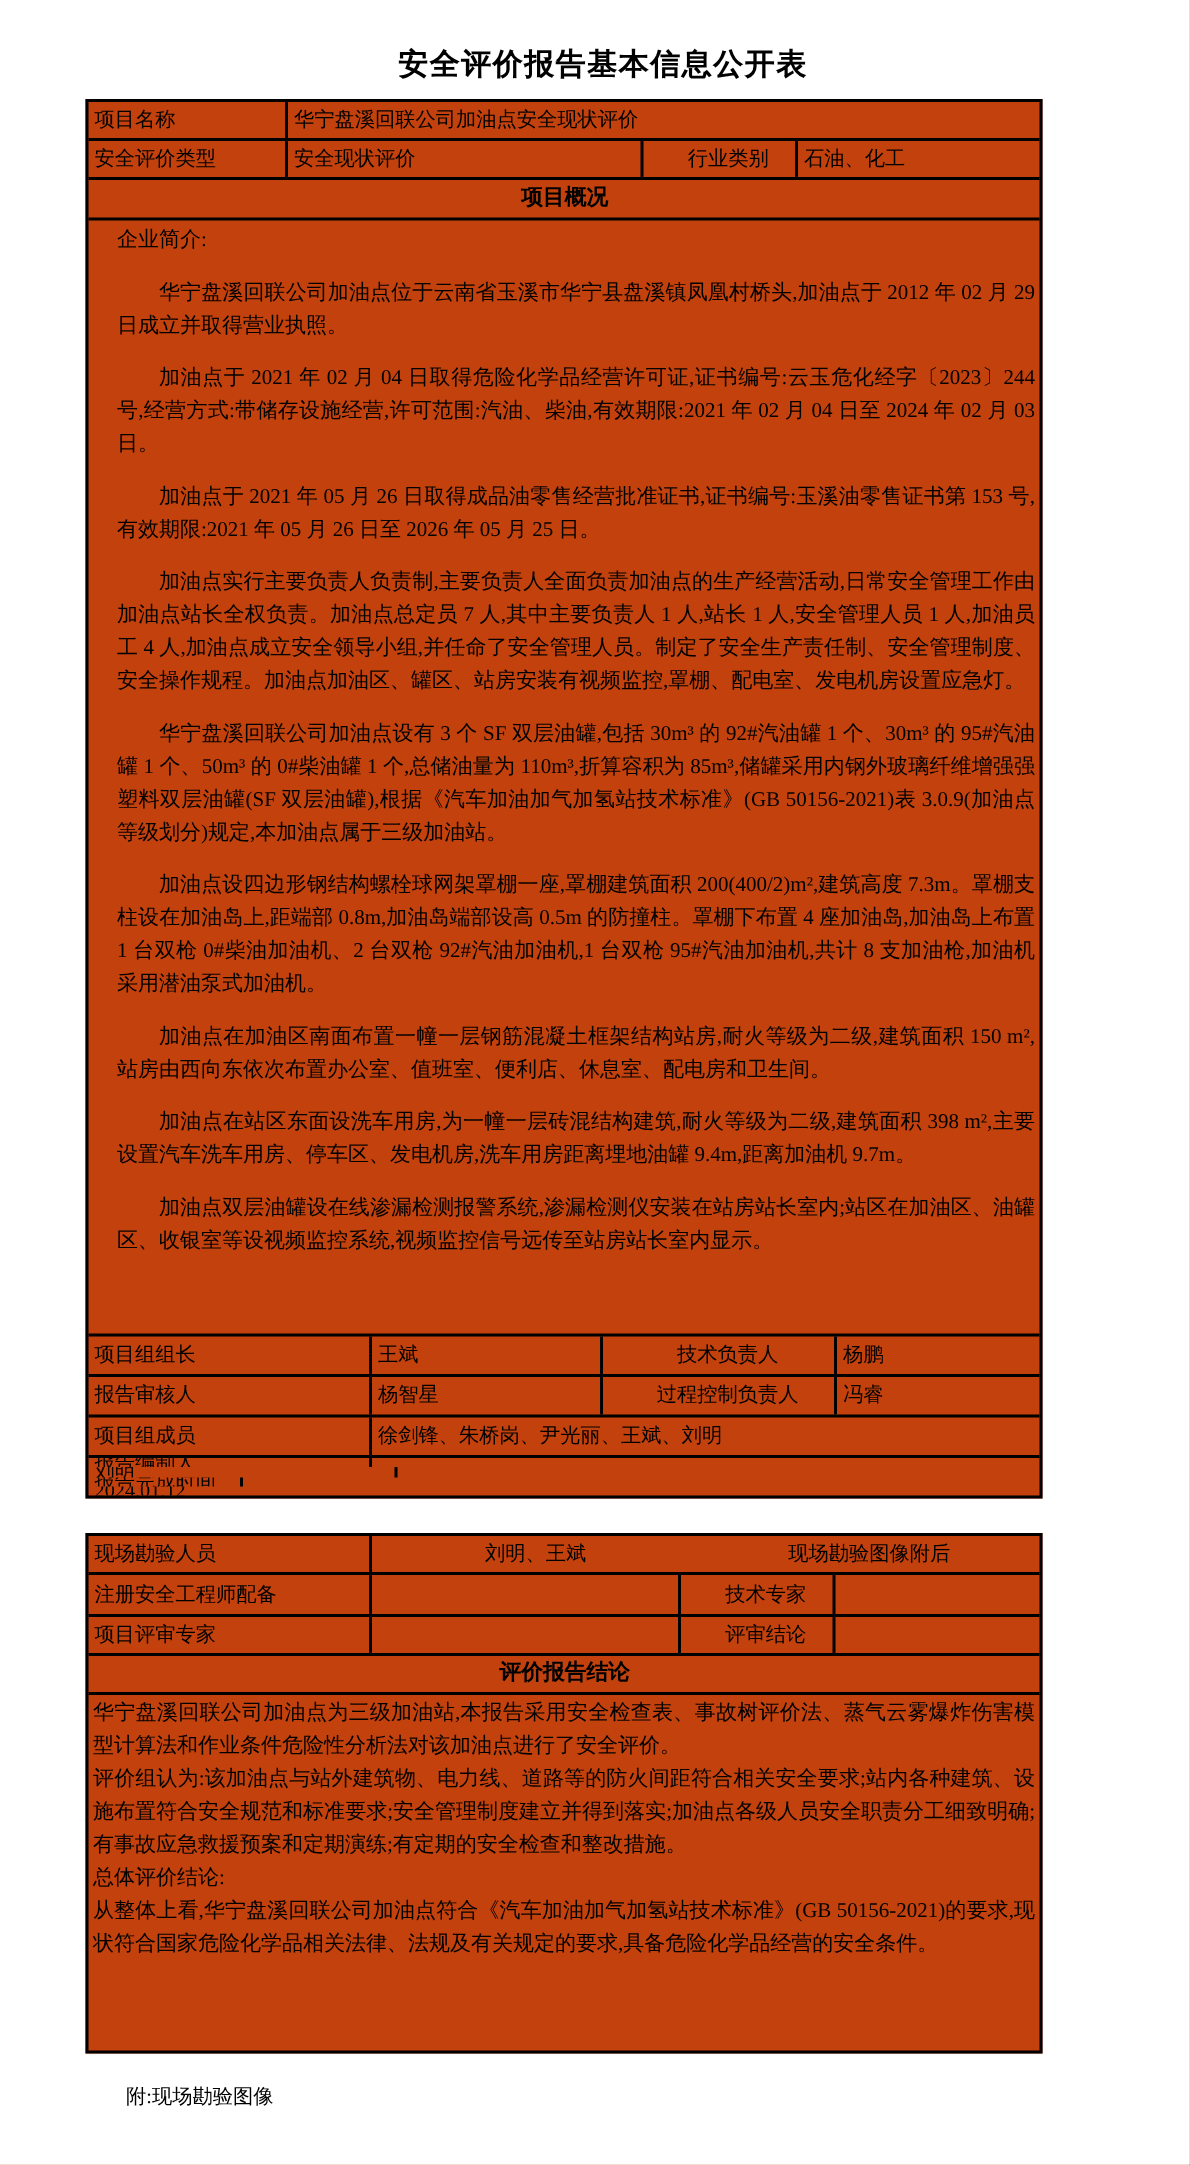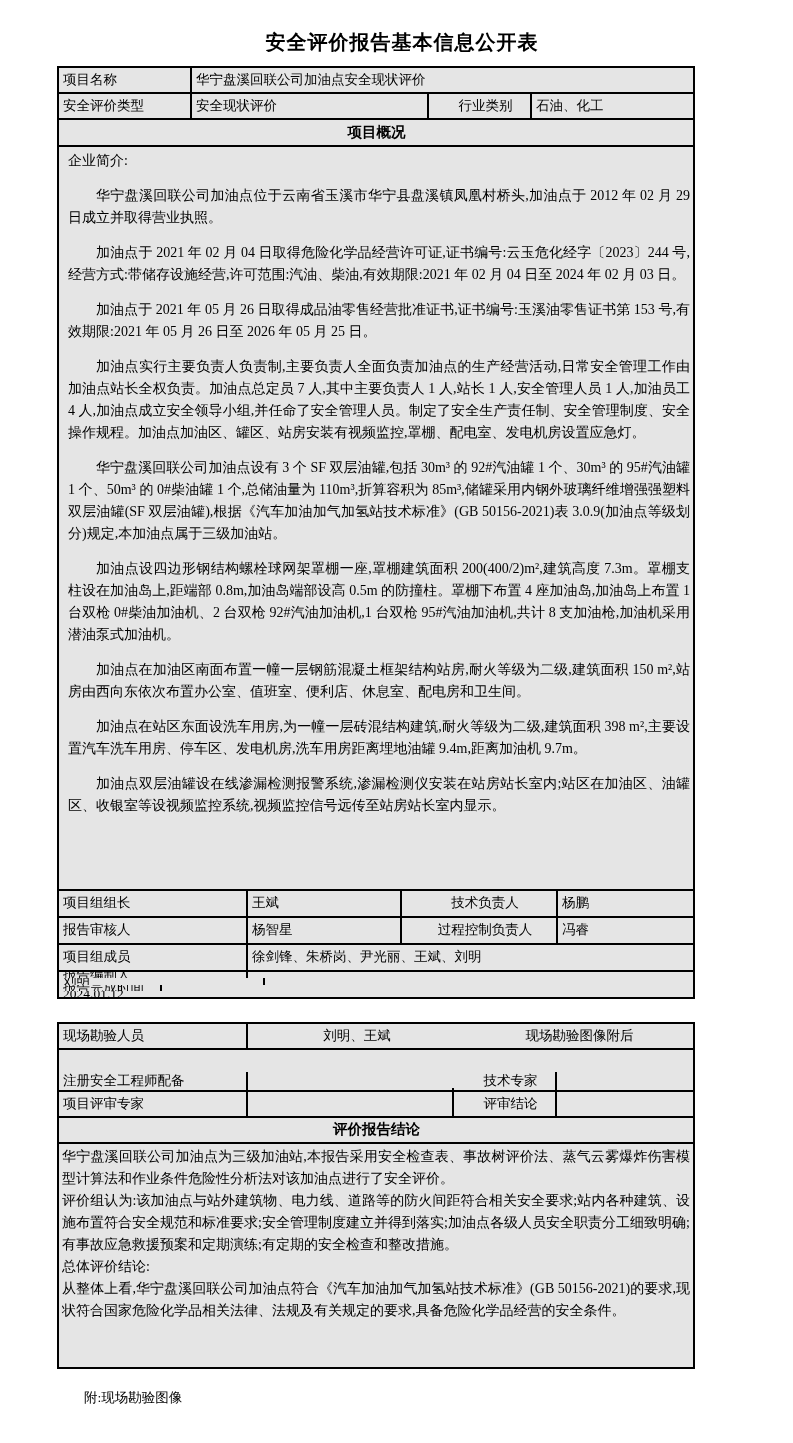--- a/index.html
+++ b/index.html
@@ -12,38 +12,38 @@
     color:#000000;
     overflow:hidden;
   }
   .doc-title {
     position:absolute; left:57px; top:29px; width:690px;
     text-align:center; font-size:20px; font-weight:bold;
     letter-spacing:1px;
   }
   .tbl {
     position:absolute; left:57px; width:638px;
-    border:2px solid #000; background:#e5e5e5;
+    border:2px solid #000; background:#c2410c;
   }
   .tbl1 { top:66px;  height:933px; }
   .tbl2 { top:1022px; height:347px; }
   .trow { display:flex; width:100%; border-bottom:2px solid #000; }
   .trow:last-child { border-bottom:none;flex-direction:column; }
   .tcell {
     display:flex; align-items:center;
     font-size:13.5px; line-height:1.2;
     padding:1px 3px 1px 4px;
     overflow:hidden; white-space:nowrap;
   }
   .bR { border-right:2px solid #000; }
   .cC { justify-content:center; padding-left:13px; padding-right:1px; }
   .hdr { justify-content:center; font-weight:bold; font-size:14.5px; }
   .bigcell {
     display:block; width:100%;
-    padding:3px 3px 0 9px;
+    padding:3px 3px 0 19px;
     font-size:14px; line-height:22px;
     text-align:justify;
   }
   .bigcell p { text-indent:2em; margin-top:13px; }
   .bigcell p.noindent { text-indent:0; margin-top:0; }
   .conclcell {
     display:block; width:100%;
     padding:2px 3px 0 3px;
     font-size:14px; line-height:22px;
     text-align:justify;
@@ -52,21 +52,21 @@
   .attach-note {
     position:absolute; left:84px; top:1389px;
     font-size:13.5px;
   }
   
   .t1r1 { height:26px; } .t1r2 { height:26px; } .t1r3 { height:27px; }
   .t1r4 { height:744px; }
   .t1r5 { height:27px; } .t1r6 { height:27px; } .t1r7 { height:27px; }
   .t1r8 { height:25px; }
   
-  .t2r1 { height:26px; } .t2r2 { height:42px;align-items:flex-end; } .t2r3 { height:26px; }
+  .t2r1 { height:26px; } .t2r2 { height:28px; } .t2r3 { height:26px; }
   .t2r4 { height:26px; } .t2r5 { height:239px; }
   
   .w133 { width:133px; } .w501 { width:501px; }
   .w237 { width:237px; } .w103 { width:103px; } .w161 { width:161px;text-align:right; }
   .w189 { width:189px; } .w154 { width:154px; } .w156 { width:156px; } .w135 { width:135px; }
   .w445 { width:445px; }
   .w206 { width:206px; } .w136 { width:136px; }
   .w239 { width:239px; }
   .wfull { width:763px; }
 </style>

